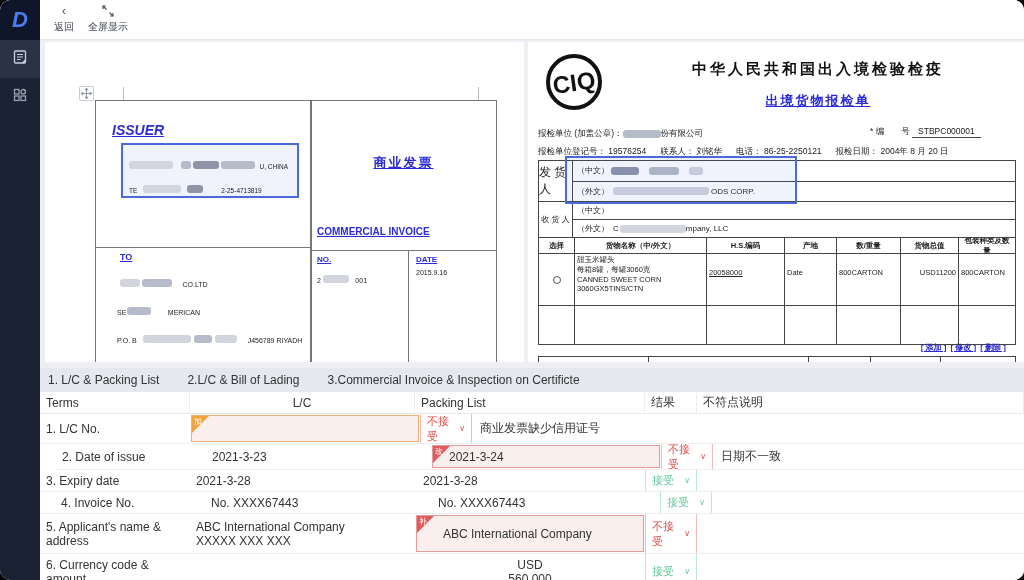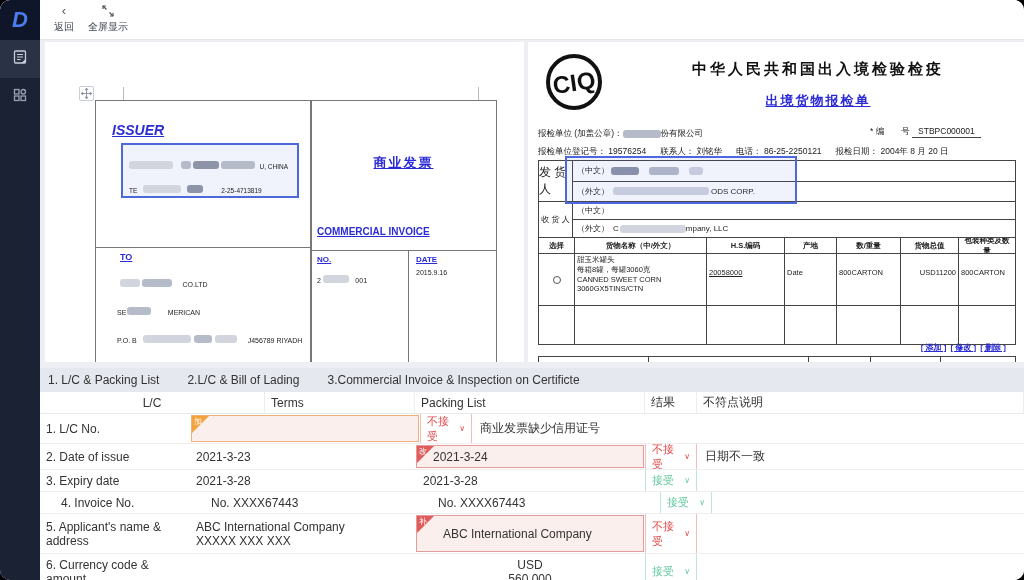--- a/index.html
+++ b/index.html
@@ -280,25 +280,25 @@
   </div>
 
   <div class="tabs">
     <span class="tab">1. L/C &amp; Packing List</span>
     <span class="tab">2.L/C &amp; Bill of Lading</span>
     <span class="tab">3.Commercial Invoice &amp; Inspection on Certificte</span>
   </div>
 
   <div class="cmp">
     <div class="cmp-row cmp-head" id="cmp-header" style="height:22px;border-bottom:1px solid #E9E9E9;">
+        <div class="cmp-cell" style="width: 150px; padding: 0px 6px; font-size: 12px;">
+          <span>Terms</span>
+        </div>
         <div class="cmp-cell" style="width: 225px; padding: 0px 6px; font-size: 12px; align-items: center; text-align: center; justify-content: center;">
           <span>L/C</span>
-        </div>
-        <div class="cmp-cell" style="width: 150px; padding: 0px 6px; font-size: 12px;">
-          <span>Terms</span>
         </div>
         <div class="cmp-cell" style="width: 230px; padding: 0px 6px; font-size: 12px;">
           <span>Packing List</span>
         </div>
         <div class="cmp-cell" style="width: 52px; padding: 0px 6px; font-size: 12px;">
           <span>结果</span>
         </div>
         <div class="cmp-cell" style="width: 327px; padding: 0px 6px; font-size: 12px;">
           <span>不符点说明</span>
         </div>
@@ -315,21 +315,21 @@
             </div>
           </div>
           <div class="cmp-cell" style="width: 52px;">
             <div class="res-box" style="border-left: 1px solid rgb(240, 188, 188); border-right: 1px solid rgb(240, 188, 188); color: rgb(227, 77, 77);">
               <span style="font-size: 11px;">不接受</span>
               <span style="font-size: 8px;">∨</span>
             </div>
           </div>
           <div class="cmp-cell" style="width: 327px; padding: 0px 8px;">商业发票缺少信用证号</div>
         </div>
-        <div class="cmp-row" style="height: 26px;">
+        <div class="cmp-row" style="height: 26px; margin-left: 16px;">
           <div class="cmp-cell" style="width: 150px; padding: 0px 6px;">
             <div>2. Date of issue</div>
           </div>
           <div class="cmp-cell" style="width: 225px; padding: 0px 6px;">
             <div>2021-3-23</div>
           </div>
           <div class="cmp-cell" style="width: 230px;">
             <div class="flag-box" style="background: rgb(251, 239, 238); border: 1px solid rgb(227, 155, 155); padding-left: 16px;">
               <span class="corner" style="border-top: 17px solid rgb(226, 91, 91);"></span>
               <span class="corner-char">改</span>

